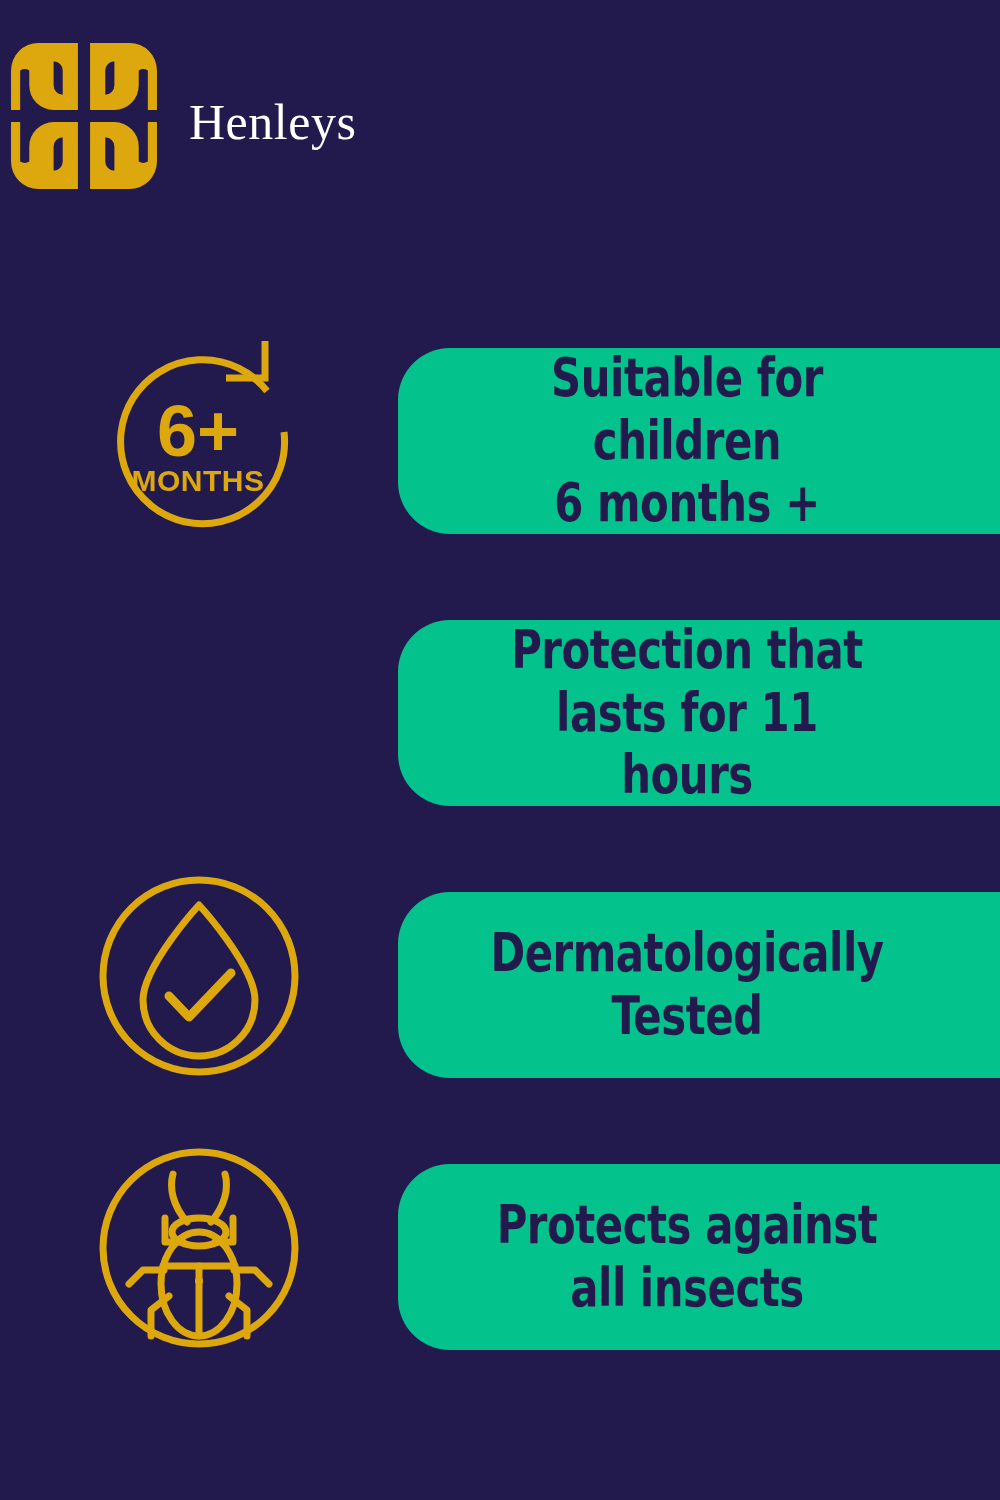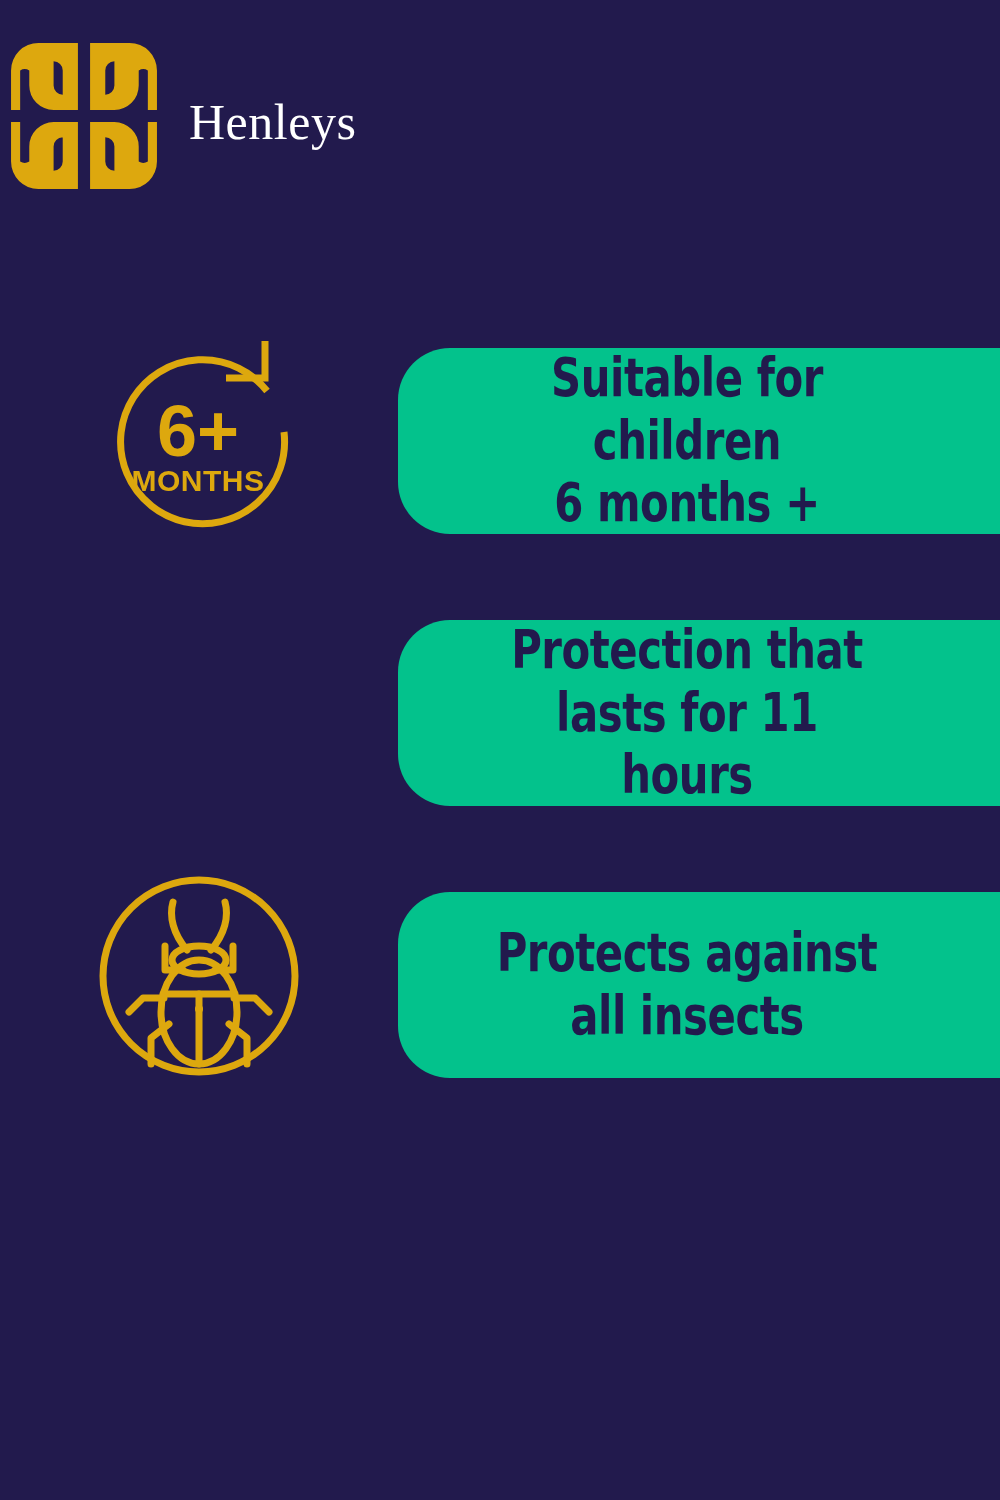--- a/index.html
+++ b/index.html
@@ -147,20 +147,35 @@
       </div>
     </div>
 
     <div class="row">
       <div class="pill">
         <div class="pill-text">Protection that
 lasts for 11 hours</div>
       </div>
     </div>
 
+    <div class="row">
+      <div class="icon-slot">
+        <svg width="210" height="210" viewBox="0 0 210 210" aria-hidden="true">
+          <circle cx="104" cy="104" r="96" fill="none" stroke="#dda80e" stroke-width="7"></circle>
+
+          <path d="M104 33 C104 33 48 94 48 128 A56 56 0 0 0 160 128 C160 94 104 33 104 33 Z" fill="none" stroke="#dda80e" stroke-width="7" stroke-linejoin="round"></path>
+
+          <path d="M74 124 L94 145 L136 101" fill="none" stroke="#dda80e" stroke-width="9" stroke-linecap="round" stroke-linejoin="round"></path>
+        </svg>
+      </div>
+      <div class="pill">
+        <div class="pill-text">Dermatologically
+Tested</div>
+      </div>
+    </div>
 
     <div class="row">
       <div class="icon-slot">
         <svg width="210" height="210" viewBox="0 0 210 210" aria-hidden="true">
           <circle cx="104" cy="104" r="96" fill="none" stroke="#dda80e" stroke-width="7"></circle>
           <g fill="none" stroke="#dda80e" stroke-width="7" stroke-linecap="round" stroke-linejoin="round">
 
             <path d="M92 78 C78 62 74 44 78 30"></path>
             <path d="M116 78 C130 62 134 44 130 30"></path>
 

